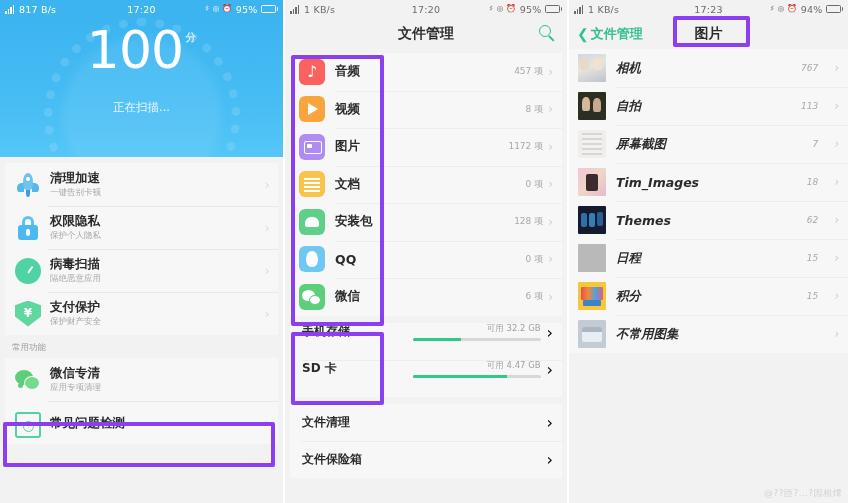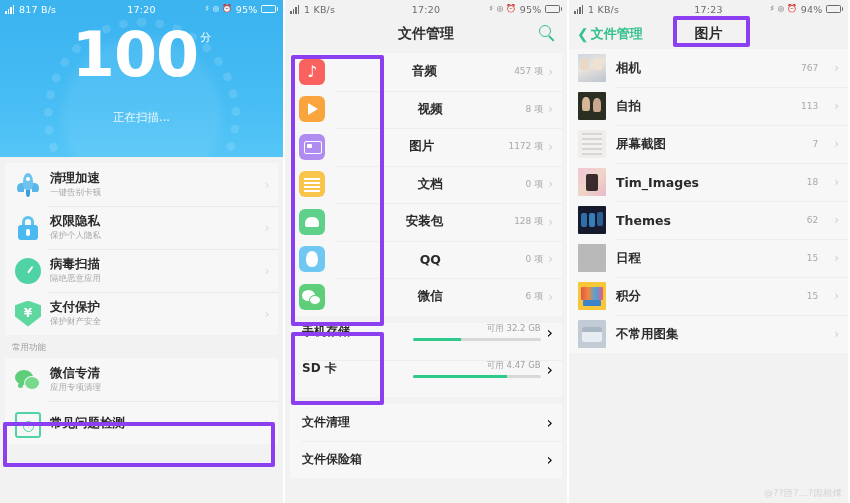--- a/index.html
+++ b/index.html
@@ -52,21 +52,21 @@
     position: absolute; top: 0px; left: 50%; transform: translateX(-50%);
     width: 196px; height: 196px; border-radius: 50%;
     border: 9px dotted rgba(255,255,255,0.13);
   }
   .dial2 {
     position: absolute; top: 12px; left: 50%; transform: translateX(-50%);
     width: 172px; height: 172px; border-radius: 50%;
     background: radial-gradient(circle, rgba(255,255,255,0.07) 60%, rgba(255,255,255,0) 70%);
   }
   .score { position: relative; margin-top: 6px; display: flex; align-items: flex-start; color: #fff; }
-  .score-num { font-size: 62px; line-height: 1; font-weight: 700; letter-spacing: -1px; }
+  .score-num { font-size: 52px; line-height: 1; font-weight: 400; letter-spacing: -1px; }
   .score-unit { font-size: 11px; margin-top: 6px; margin-left: 2px; }
   .scan-text { position: relative; margin-top: 24px; color: #eaf8ff; font-size: 11.5px; }
 
   .card { background: #f7f7f7; margin: 6px 5px 0 5px; border-radius: 2px; }
   .row {
     display: flex; align-items: center; height: 43px;
     padding: 0 8px 0 10px; position: relative; background: #f7f7f7;
   }
   .row + .row::before {
     content: ""; position: absolute; left: 42px; right: 0; top: 0;
@@ -122,21 +122,21 @@
   
   .hdr-gray {
     background: #f2f2f2; height: 31px; display: flex; align-items: center;
     justify-content: center; position: relative;
     font-size: 14px; color: #303030; font-weight: bold;
   }
   .hdr-gray .search { position:absolute; right: 12px; top: 7px; width: 16px; height: 16px; }
   .hdr-gray .search .c { position:absolute; left:0; top:0; width:12px; height:12px; border:1.6px solid #35c18e; border-radius:50%; }
   .hdr-gray .search .h { position:absolute; left:10px; top:10px; width:7px; height:1.6px; background:#35c18e; transform: rotate(45deg); transform-origin: left center; }
 
-  .frow { display:flex; align-items:center; height:37.5px; padding:0 9px 0 9px; position:relative; background:#f7f7f7;text-align:center; }
+  .frow { display:flex; align-items:center; height:37.5px; padding:0 9px 0 9px; position:relative; background:#f7f7f7; }
   .frow + .frow::before { content:""; position:absolute; left:46px; right:0; top:0; height:1px; background:#ededed; }
   .frow .fic { width:26px; height:26px; flex:0 0 26px; border-radius:6px; margin-right:10px; position:relative; }
   .frow .fname { flex:1; font-size:12.5px; color:#2b2b2b; font-weight: bold; }
   .frow .fcount { font-size:9px; color:#a9a9a9; margin-right:5px; }
   .frow .fchev { color:#cfcfcf; font-size:12px; }
 
   .ic-audio{background:#f9625f;}
   .ic-audio::after{content:"♪";position:absolute;left:0;right:0;top:2px;text-align:center;color:#fff;font-size:16px;line-height:22px;}
   .ic-video{background:#f9a43c;}
   .ic-video::after{content:"";position:absolute;left:9px;top:7px;border-left:10px solid #fff;border-top:6px solid transparent;border-bottom:6px solid transparent;}
@@ -165,21 +165,21 @@
   .prow { display:flex; align-items:center; height:37px; padding:0 9px 0 12px; position:relative; background:#f7f7f7;gap:10px; }
   .prow + .prow::before { content:""; position:absolute; left:12px; right:0; top:0; height:1px; background:#ededed; }
   .prow .pname { flex:1; font-size:12px; color:#2b2b2b; font-weight:bold; }
 
   
   .hdr3 { background:#f2f2f2; height:31px; display:flex; align-items:center; position:relative; }
   .hdr3 .back { display:flex; align-items:center; color:#35c18e; font-size:13px; padding-left:8px; font-weight:bold; }
   .hdr3 .back .arrow { font-size:14px; margin-right:2px; font-weight:300; }
   .hdr3 .ttl { position:absolute; left:0; right:0; text-align:center; font-size:14px; color:#2b2b2b; font-weight:bold; }
 
-  .grow { display:flex; align-items:center; height:38px; padding:0 9px 0 9px; position:relative; background:#f7f7f7; }
+  .grow { display:flex; align-items:center; height:38px; padding:0 9px 0 9px; position:relative; background:#f7f7f7;font-style:italic; }
   .grow + .grow::before { content:""; position:absolute; left:46px; right:0; top:0; height:1px; background:#ededed; }
   .grow .thumb { width:28px; height:28px; flex:0 0 28px; margin-right:10px; border-radius:1px; position:relative; overflow:hidden; }
   .grow .gname { flex:1; font-size:12.5px; color:#2b2b2b; font-weight:bold; }
   .grow .gcount { font-size:9px; color:#a9a9a9; margin-right:16px; }
   .grow .gchev { color:#cfcfcf; font-size:12px; }
   .p3body { background:#f7f7f7; }
 
   .th-camera{background:linear-gradient(160deg,#cfd6e2 0%,#e8e4dd 45%,#bcc3ce 100%);}
   .th-camera::after{content:"";position:absolute;left:2px;top:4px;width:9px;height:12px;background:#e9d9c6;border-radius:40% 40% 30% 30%;box-shadow:13px 0 0 #efe2d0;}
   .th-selfie{background:#2b2f22;}

